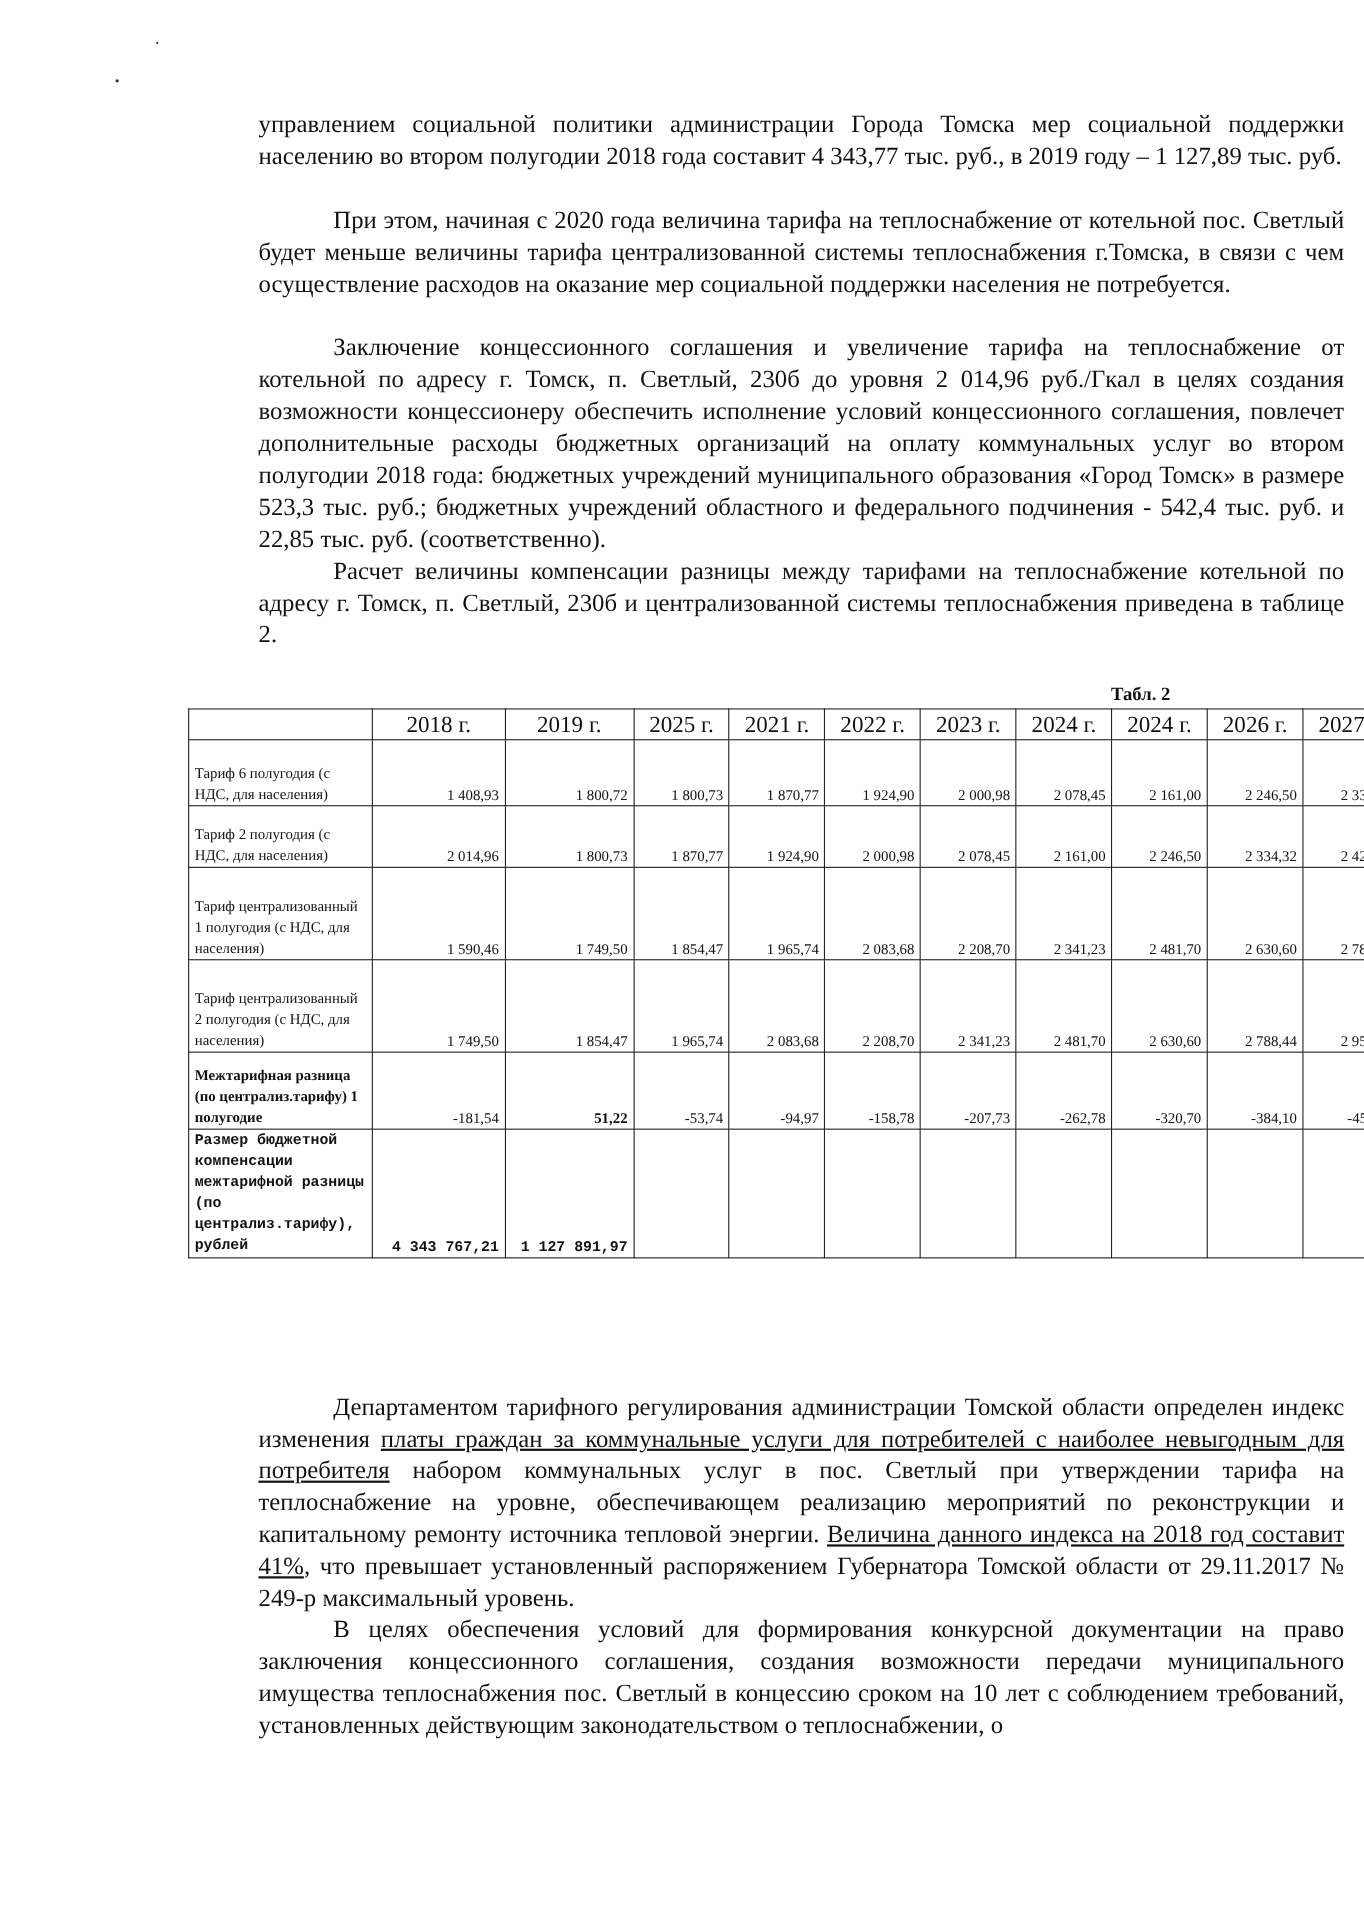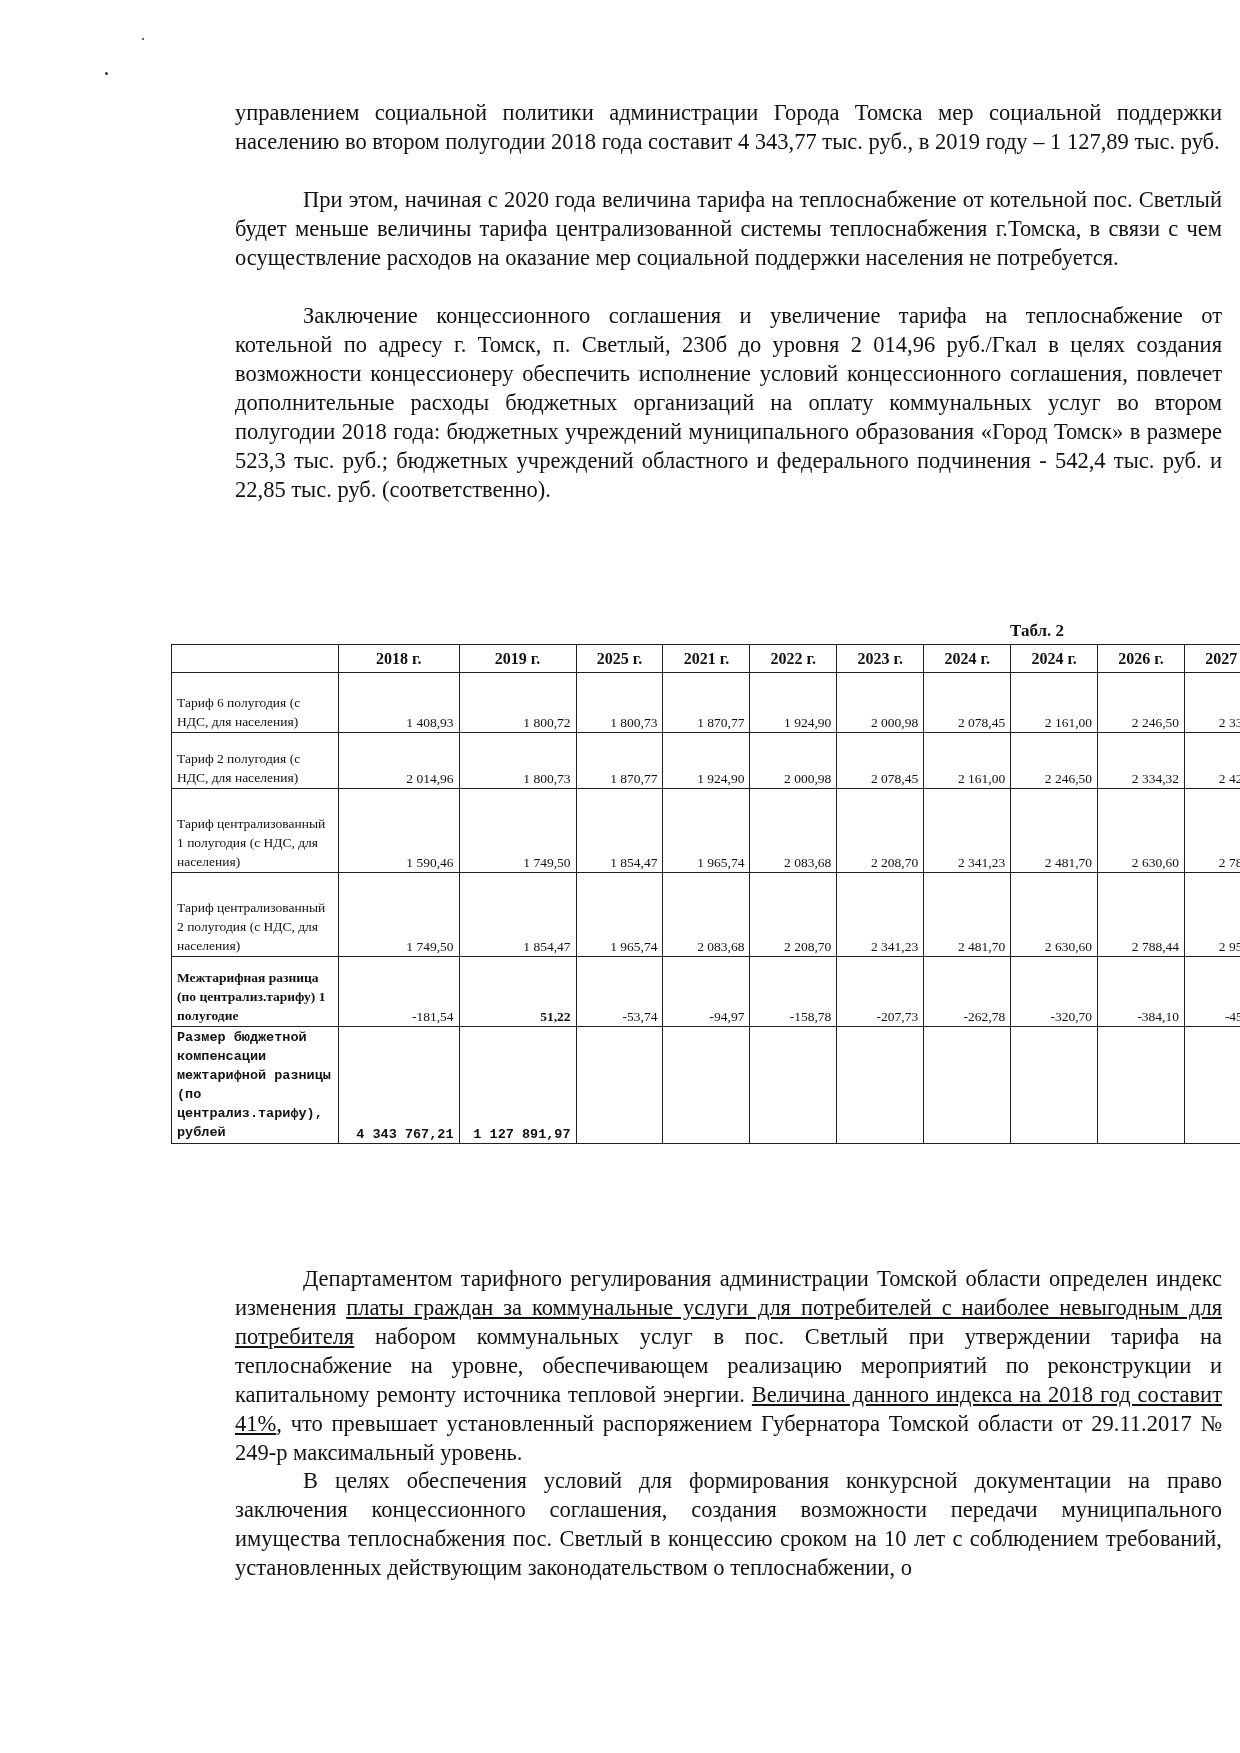--- a/index.html
+++ b/index.html
@@ -7,38 +7,39 @@
          font-family: "Liberation Serif", "DejaVu Serif", serif; color: #111; }
   .page { position: absolute; left: 12px; top: 0; width: 1084px; height: 1753px; margin-left: 20px; }
   .para { position: absolute; left: 203px; width: 987px; font-size: 22.5px; line-height: 29px;
           text-align: justify; margin: 0; }
   .para.indent { text-indent: 68px; }
   .u { text-decoration: underline; }
   .tab-label { position: absolute; right: 52px; top: 621px; font-size: 17px; font-weight: bold; }
   table.t2 { position: absolute; left: 139px; top: 644px; width: 1101px; border-collapse: collapse;
              font-size: 13.5px; table-layout: fixed; }
   table.t2 th, table.t2 td { border: 1.3px solid #222; padding: 1px 5px 1px 5px; vertical-align: bottom; }
-  table.t2 th { font-size: 16px; font-weight: bold; text-align: center; height: 25px; vertical-align: middle; }
+  table.t2 th { font-size: 21px; font-weight: normal; text-align: center; height: 25px; vertical-align: middle; }
   table.t2 td.lbl { text-align: left; line-height: 19px; width: 150px; }
   table.t2 td.num { text-align: right; white-space: nowrap; }
   table.t2 tr.bold td { font-weight: bold; }
   table.t2 tr.bold td.num { font-weight: normal; }
   table.t2 tr.bold td.num.b { font-weight: bold; }
   .dot { position: absolute; width: 3px; height: 3px; background: #333; border-radius: 50%; }
 </style>
 </head>
 <body>
 
 <div class="page">
   <span class="dot" style="left:110px;top:38px;width:2px;height:2px;"></span>
   <span class="dot" style="left:73px;top:72px;"></span>
 
   <p class="para" style="top:98px;">управлением социальной политики администрации Города Томска мер социальной поддержки населению во втором полугодии 2018 года составит 4 343,77 тыс. руб., в 2019 году – 1 127,89 тыс. руб.</p>
   <p class="para indent" style="top:185px;">При этом, начиная с 2020 года величина тарифа на теплоснабжение от котельной пос. Светлый будет меньше величины тарифа централизованной системы теплоснабжения г.Томска, в связи с чем осуществление расходов на оказание мер социальной поддержки населения не потребуется.</p>
   <p class="para indent" style="top:301px;">Заключение концессионного соглашения и увеличение тарифа на теплоснабжение от котельной по адресу г. Томск, п. Светлый, 230б до уровня 2 014,96 руб./Гкал в целях создания возможности концессионеру обеспечить исполнение условий концессионного соглашения, повлечет дополнительные расходы бюджетных организаций на оплату коммунальных услуг во втором полугодии 2018 года: бюджетных учреждений муниципального образования «Город Томск» в размере 523,3 тыс. руб.; бюджетных учреждений областного и федерального подчинения - 542,4 тыс. руб. и 22,85 тыс. руб. (соответственно).</p>
+  <p class="para indent" style="top:504px;">Расчет величины компенсации разницы между тарифами на теплоснабжение котельной по адресу г. Томск, п. Светлый, 230б и централизованной системы теплоснабжения приведена в таблице 2.</p>
 
   <div class="tab-label">Табл. 2</div>
 
   <table class="t2">
     <colgroup>
       <col style="width:150px">
         <col style="width:108px">
         <col style="width:105px">
         <col style="width:78px">
       <col style="width:78px">

